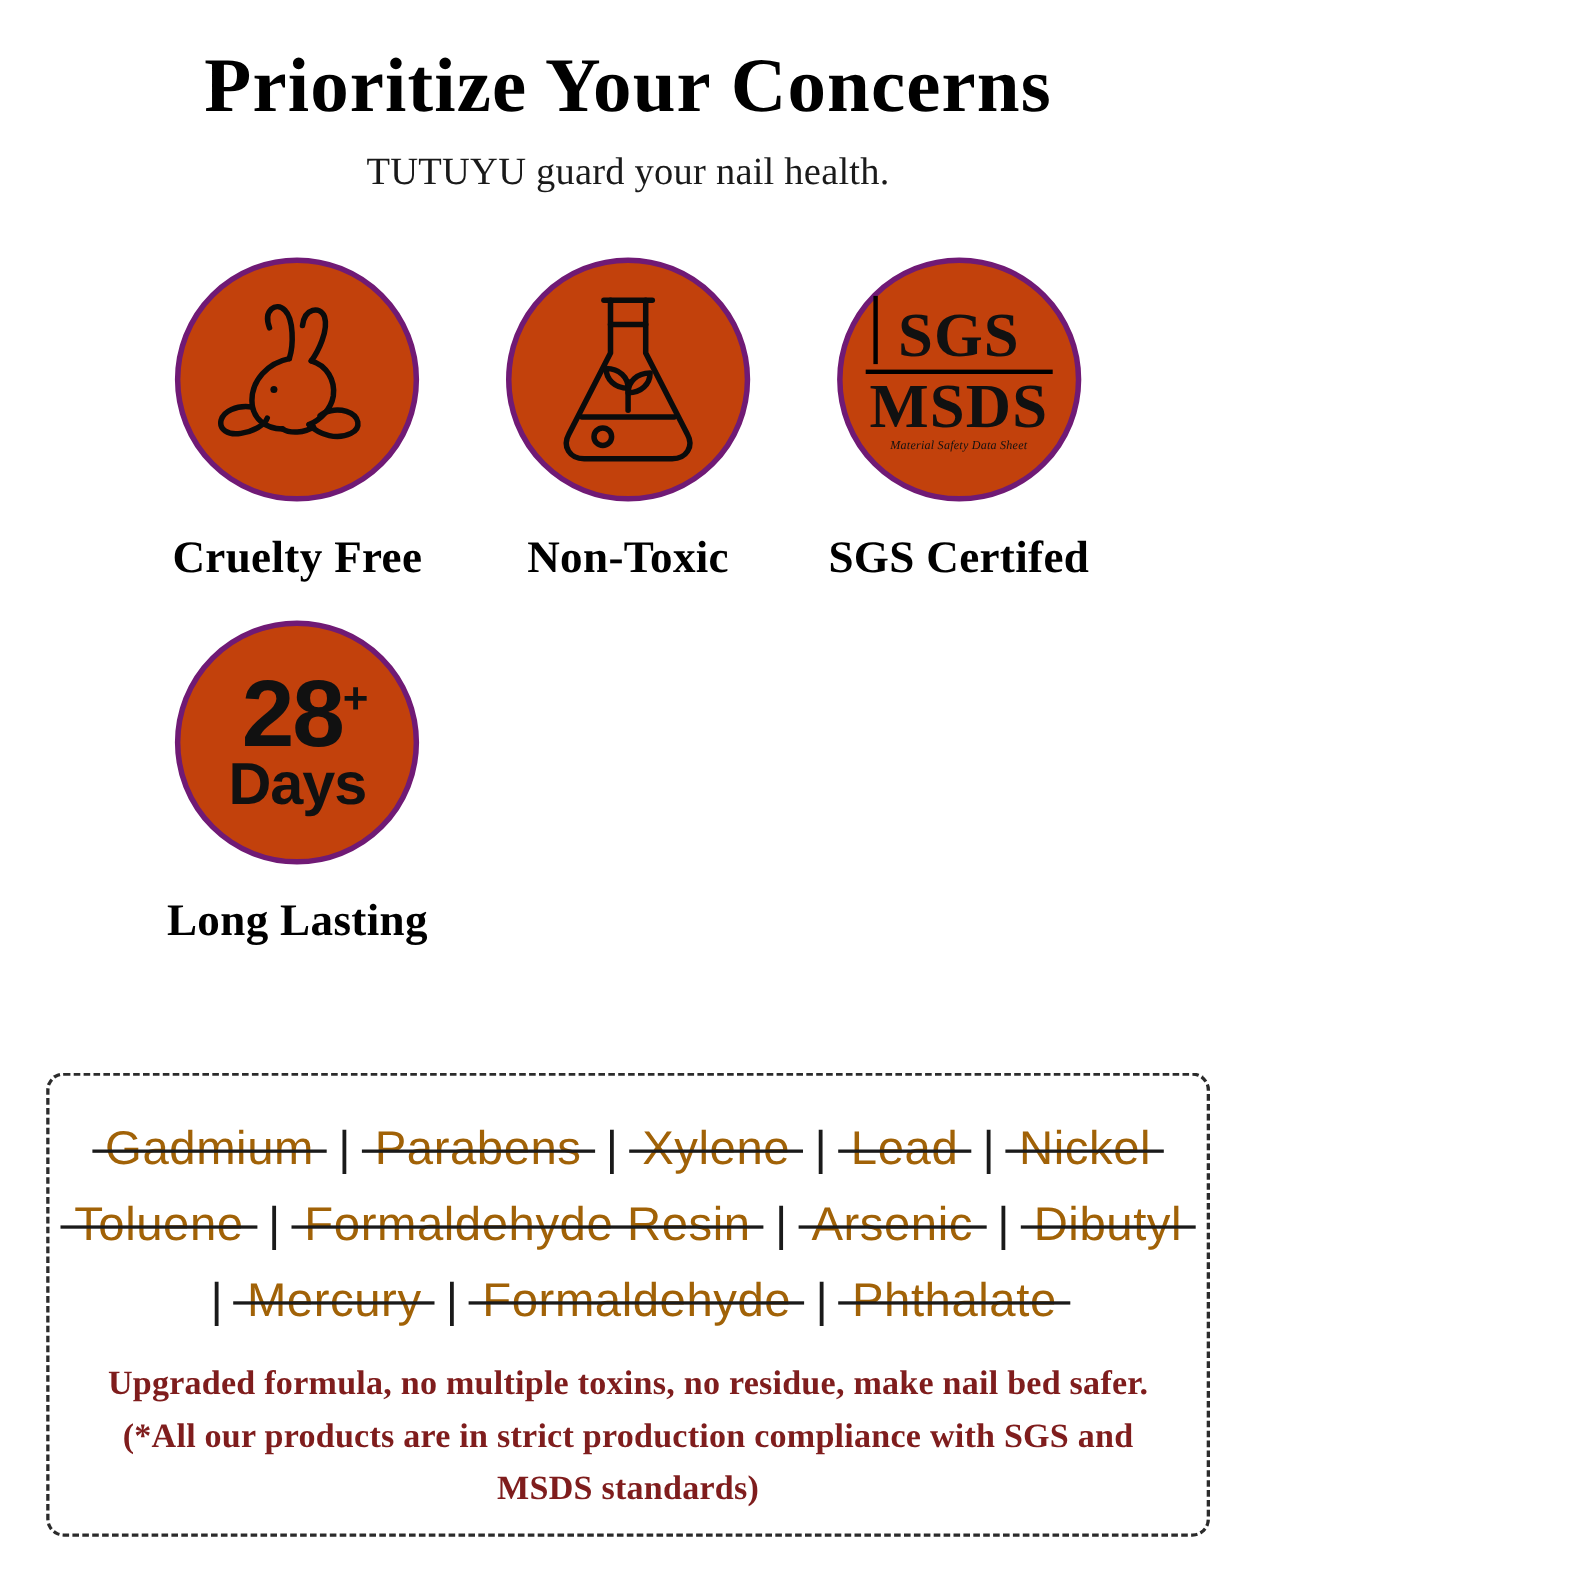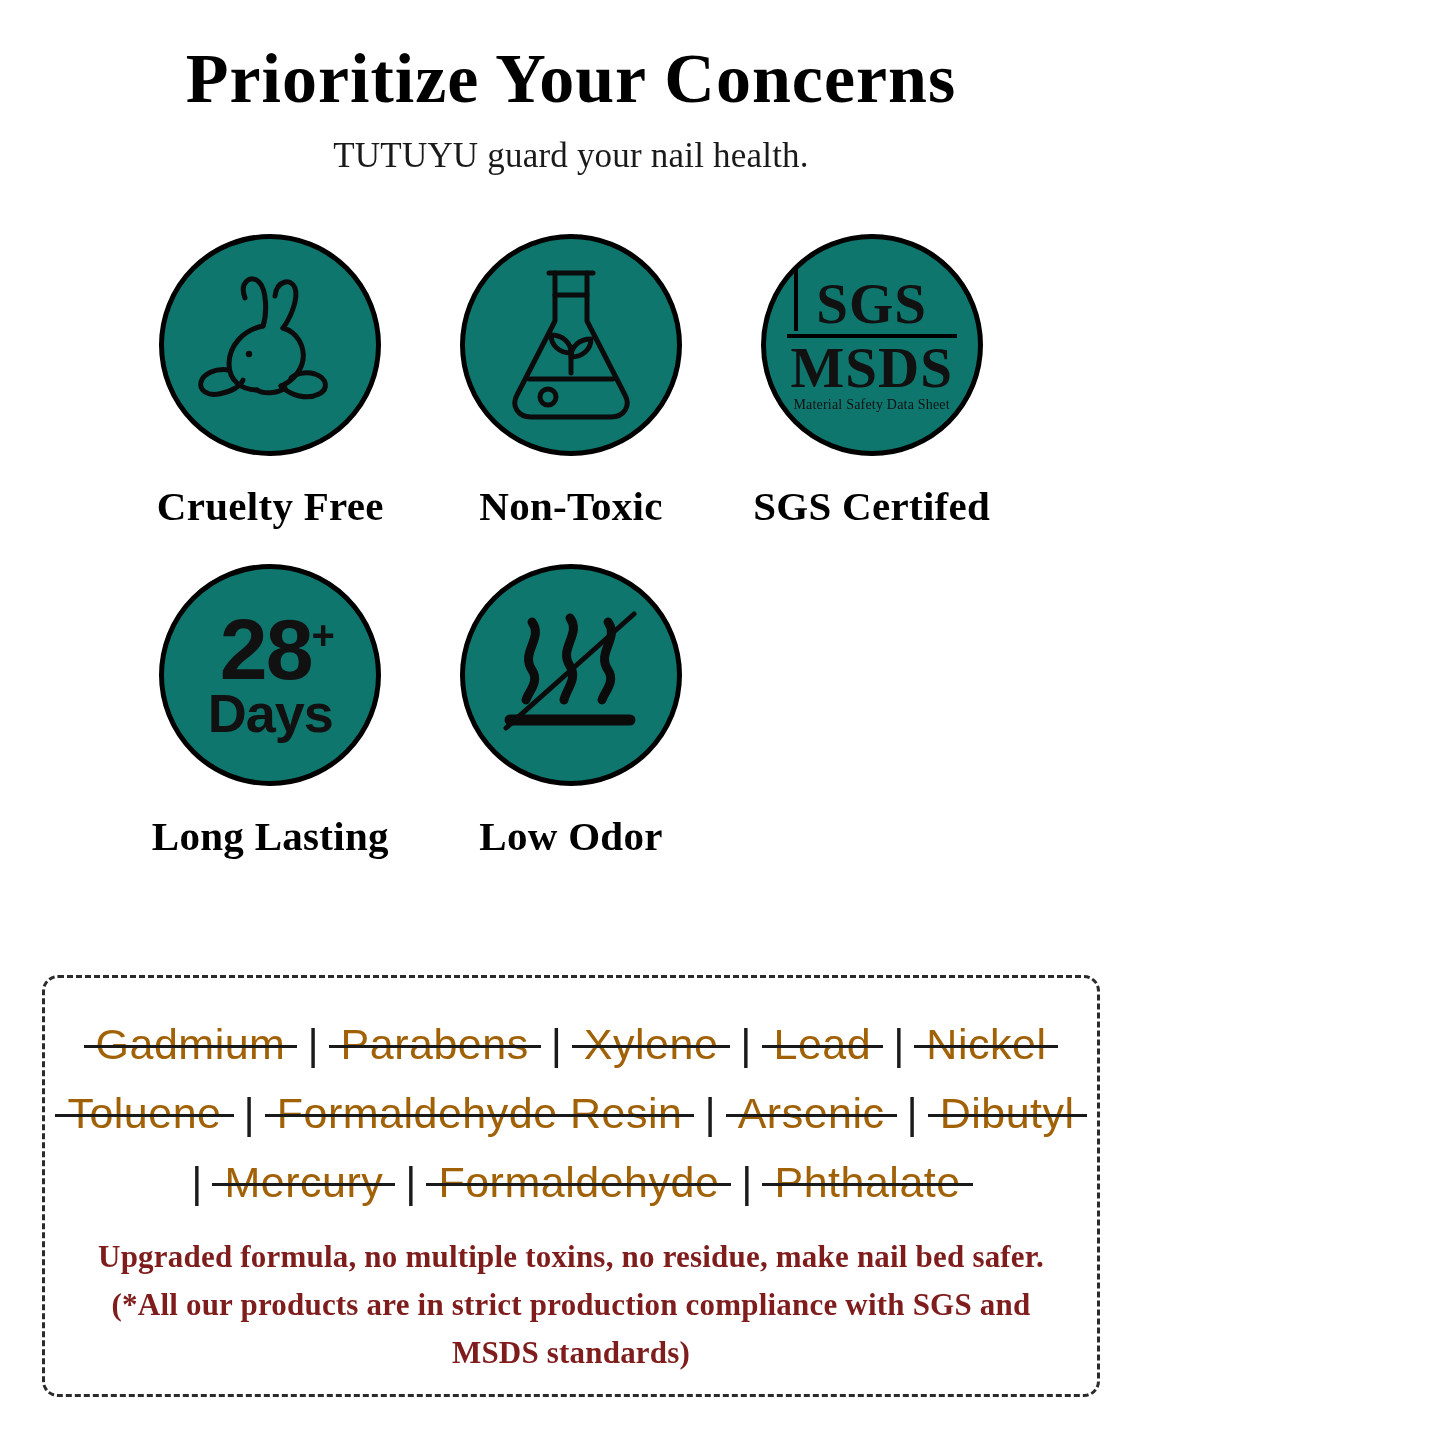--- a/index.html
+++ b/index.html
@@ -54,27 +54,27 @@
     padding: 0 120px;
   }
   .feature {
     display: flex;
     flex-direction: column;
     align-items: center;
   }
   .icon-circle {
     width: 222px;
     height: 222px;
-    border: 5px solid #000000;
+    border: 5px solid #701a75;
     border-radius: 50%;
     display: flex;
     align-items: center;
     justify-content: center;
     box-sizing: border-box;
-    background: #0f766e;
+    background: #c2410c;
   }
   .icon-circle svg { display: block; }
   .feature-label {
     margin-top: 26px;
     font-family: "Liberation Serif", serif;
     font-weight: bold;
     font-size: 41px;
     color: #000;
     letter-spacing: 0.3px;
     white-space: nowrap;
@@ -161,23 +161,24 @@
   }
   .sgs-bottom {
     font-family: "Liberation Serif", serif;
     font-weight: bold;
     font-size: 57px;
     line-height: 0.95;
     letter-spacing: 1px;
   }
   .sgs-sub {
     font-family: "Liberation Serif", serif;
-    font-size: 14px;
+    font-size: 11px;
     letter-spacing: 0.2px;
     margin-top: 2px;
+    font-style: italic;
   }
   .sgs-vline {
     position: absolute;
     left: 22px;
     top: 24px;
     width: 4px;
     height: 62px;
     background: #000;
   }
 
@@ -278,34 +279,20 @@
           <div class="days-num">
             <span>28</span><span class="days-plus">+</span>
           </div>
           <div class="days-word">Days</div>
         </div>
       </div>
       <div class="feature-label">Long Lasting</div>
     </div>
 
 
-    <div class="feature">
-      <div class="icon-circle">
-        <span>
-          <svg width="165" height="150" viewBox="0 0 165 150" fill="none" stroke="#0b0b0b" stroke-linecap="round" stroke-linejoin="round">
-            <path d="M44 22 C56 38 32 52 44 70 C52 82 40 92 38 100" stroke-width="9"></path>
-            <path d="M82 18 C94 34 70 48 82 66 C90 78 78 90 76 100" stroke-width="9"></path>
-            <path d="M120 22 C132 38 108 52 120 70 C128 82 116 92 114 100" stroke-width="9"></path>
-            <path d="M22 120 H142" stroke-width="11"></path>
-            <path d="M18 128 L146 14" stroke-width="5"></path>
-          </svg>
-        </span>
-      </div>
-      <div class="feature-label">Low Odor</div>
-    </div>
 
   </div>
 
   <div class="freebox">
 
     <div class="chem-row">
       <span class="chem">Gadmium</span>
       <span class="sep">|</span>
       <span class="chem">Parabens</span>
       <span class="sep">|</span>

